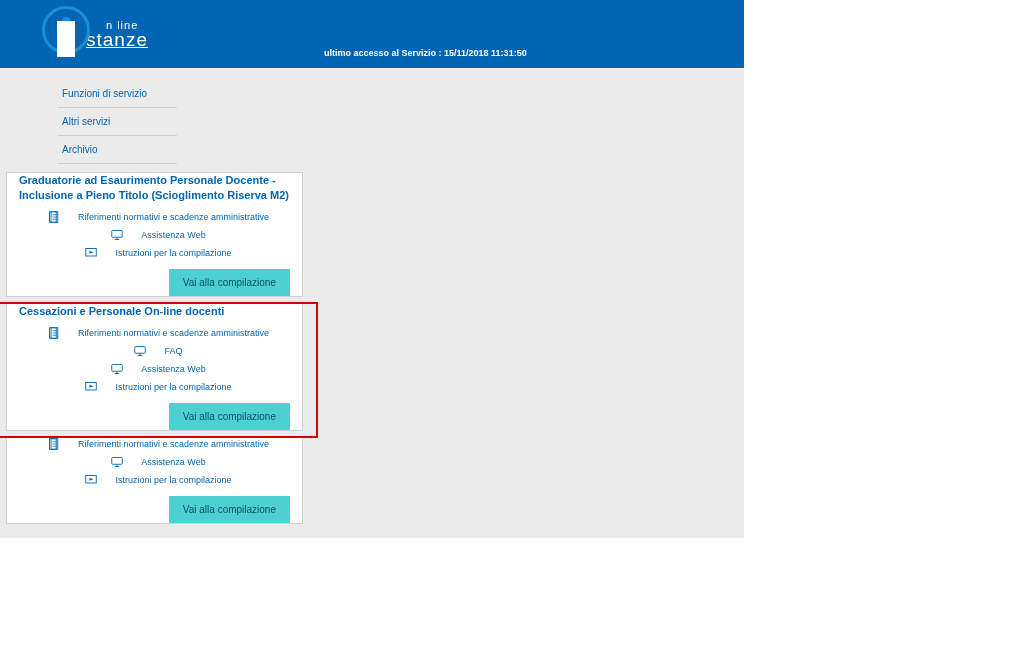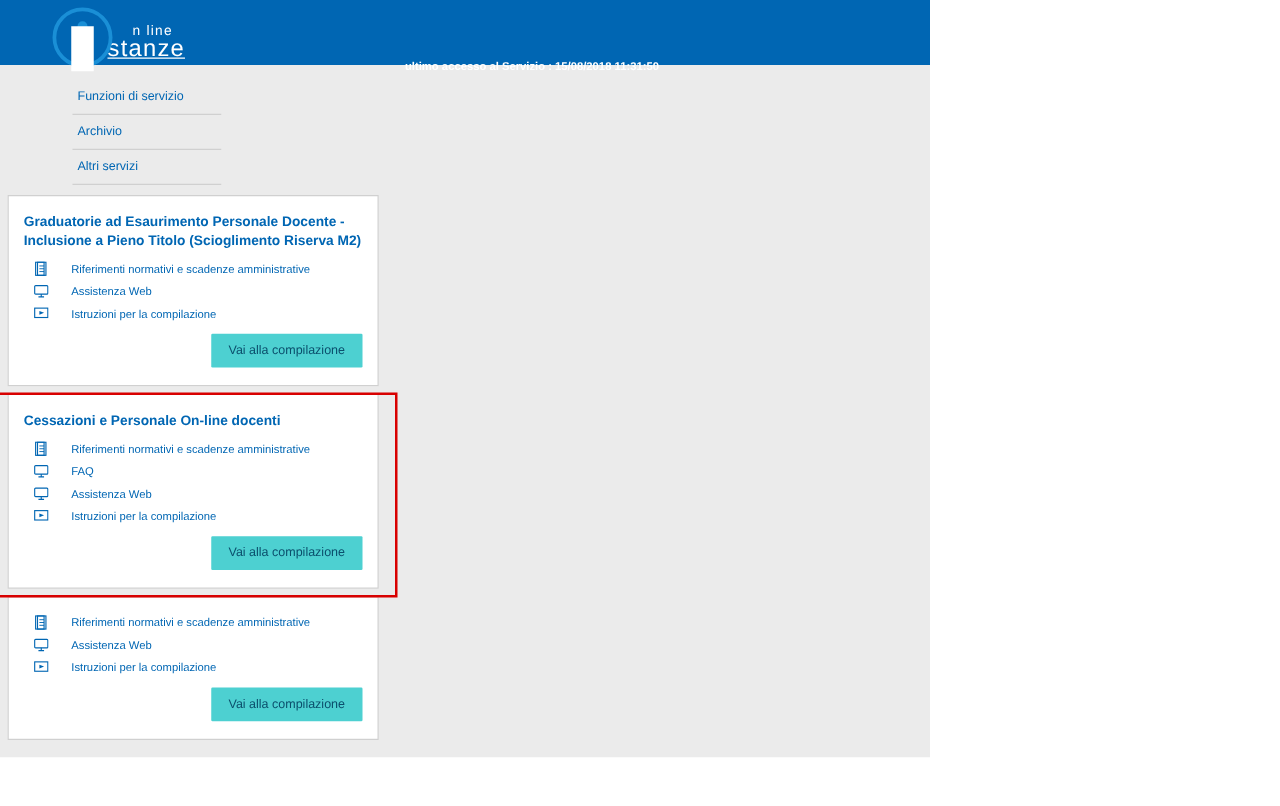--- a/index.html
+++ b/index.html
@@ -7,21 +7,21 @@
       font-family: Arial, Helvetica, sans-serif;
       background: #ffffff;
       width: 1024px;
     }
     .page {
       width: 744px;
       background: #ebebeb;
     }
     .header {
       background: #0066b3;
-      height: 52px;
+      height: 68px;
       position: relative;
       padding-left: 42px;
     }
     .logo {
       display: flex;
       align-items: center;
       position: absolute;
       left: 42px;
       top: 6px;
     }
@@ -107,21 +107,21 @@
       letter-spacing: 0.5px;
       margin-bottom: 6px;
     }
     .cards {
       width: 297px;
     }
     .card {
       background: #ffffff;
       border: 1px solid #d0d0d0;
       margin-bottom: 6px;
-      padding: 14px 12px;
+      padding: 0 12px;
       position: relative;
     }
     .card.highlight::before {
       content: "";
       position: absolute;
       left: -10px;
       right: -16px;
       top: -2px;
       bottom: -8px;
       border: 2px solid #d80000;
@@ -140,20 +140,21 @@
     }
     .card-link {
       display: flex;
       align-items: center;
       gap: 18px;
       font-size: 9px;
       color: #0066b3;
       margin-bottom: 6px;
       cursor: pointer;
       padding-left: 8px;
+      justify-content: center;
     }
     .card-link svg { flex-shrink: 0; }
     .card-action {
       text-align: right;
       margin-top: 10px;
     }
     .go-btn {
       background: #4dd0d1;
       color: #0b4f6c;
       border: none;
@@ -174,29 +175,29 @@
         <div class="logo-circle-inner"></div>
         <div class="logo-bar"></div>
       </div>
       <div class="logo-text">
         <div class="line1">n line</div>
         <div class="line2">stanze</div>
       </div>
     </div>
     <div class="last-access">
       <span>ultimo accesso al Servizio :</span>
-      <span>15/08/2018 11:31:50</span>
+      <span>15/11/2018 11:31:50</span>
     </div>
   </div>
 
   <div class="body">
     <div class="sidebar">
       <div class="sidebar-item">Funzioni di servizio</div>
+      <div class="sidebar-item">Altri servizi</div>
       <div class="sidebar-item">Archivio</div>
-      <div class="sidebar-item">Altri servizi</div>
     </div>
 
     <div class="main">
       <div class="cards" id="cards">
           <div class="card">
             <div class="card-title">Graduatorie ad Esaurimento Personale Docente - Inclusione a Pieno Titolo (Scioglimento Riserva M2)</div>
             <div class="card-link">
               <svg width="12" height="12" viewBox="0 0 16 16">
                 <rect x="2" y="1" width="9" height="14" fill="none" stroke="#0066b3" stroke-width="1.2"></rect>
                 <rect x="4" y="1" width="9" height="14" fill="none" stroke="#0066b3" stroke-width="1.2"></rect>

